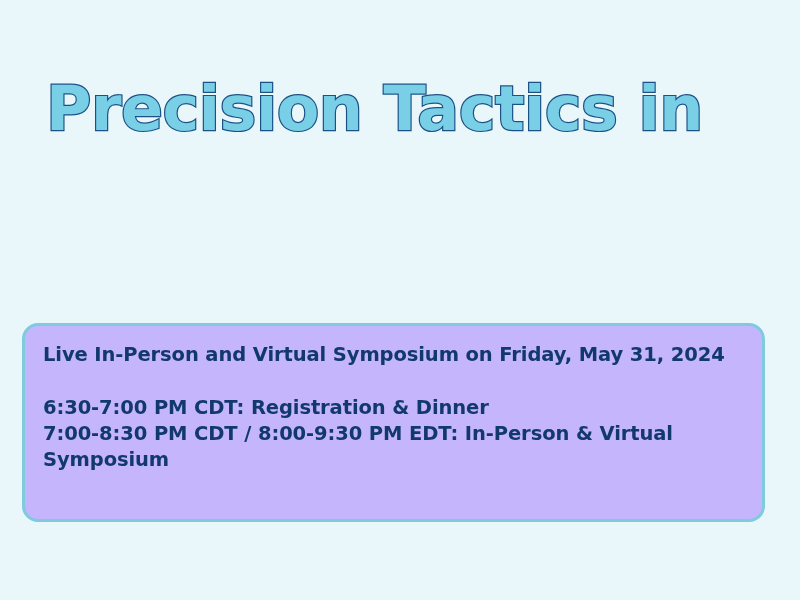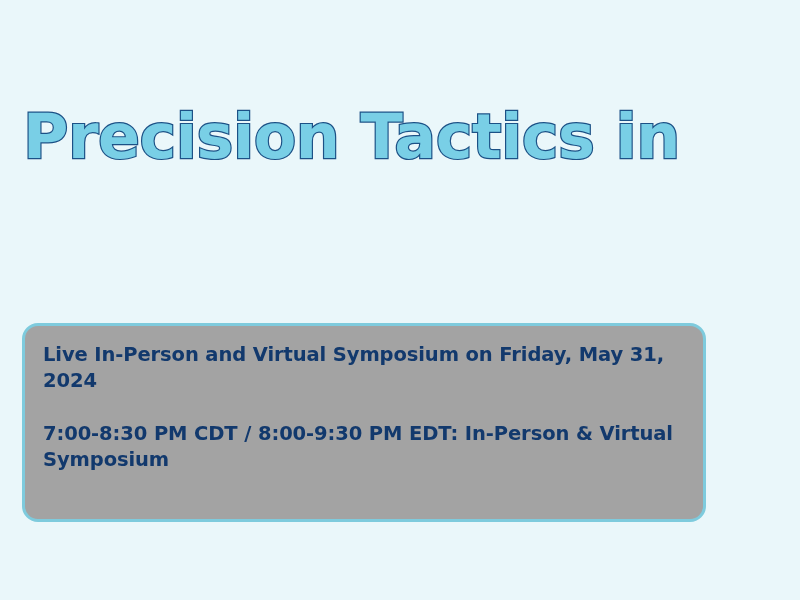--- a/index.html
+++ b/index.html
@@ -19,24 +19,23 @@
     position: relative;
     width: 800px;
     height: 600px;
     background: #eaf7fa;
     box-sizing: border-box;
   }
 
   
   #title-block {
     position: absolute;
-    left: 23px;
+    left: 46px;
     top: 80px;
     width: 720px;
-    margin-top: 28px;
   }
 
   .title-line {
     display: block;
     font-family: "DejaVu Sans", sans-serif;
     font-weight: 700;
     font-size: 62px;
     line-height: 57px;
     letter-spacing: -0.5px;
     color: #79cfe6;
@@ -46,54 +45,55 @@
     margin: 0;
     padding: 0;
     text-rendering: geometricPrecision;
   }
 
   
   #details-card {
     position: absolute;
     left: 22px;
     top: 323px;
-    width: 684px;
+    width: 743px;
     height: 199px;
     box-sizing: border-box;
     border: 3px solid #7ecbdd;
     border-radius: 16px;
-    background: #a3a3a3;
+    background: #c4b5fd;
     padding: 16px 22px 0 18px;
   }
 
   .detail-line {
     margin: 0;
     color: #12396d;
     font-family: "DejaVu Sans", sans-serif;
     font-weight: 700;
     font-size: 19.5px;
     line-height: 26px;
     letter-spacing: -0.1px;
   }
 
   .detail-line.gap-1 { margin-top: 0px; }
   .detail-line.gap-2 { margin-top: 27px; }
-  .detail-line.gap-3 { margin-top: 27px; }
+  .detail-line.gap-3 { }
 
   #detail-line-3 {
     max-width: 660px;
   }
 </style>
 </head>
 <body>
 
 <div id="poster">
 
   <div id="title-block">
     <span class="title-line">Precision Tactics in</span>
   </div>
 
   <div id="details-card">
     <p class="detail-line gap-1" id="detail-line-1">Live In-Person and Virtual Symposium on Friday, May 31, 2024</p>
+    <p class="detail-line gap-2" id="detail-line-2">6:30-7:00 PM CDT: Registration &amp; Dinner</p>
     <p class="detail-line gap-3" id="detail-line-3">7:00-8:30 PM CDT / 8:00-9:30 PM EDT: In-Person &amp; Virtual Symposium</p>
   </div>
 
 </div>
 
 </body></html>

